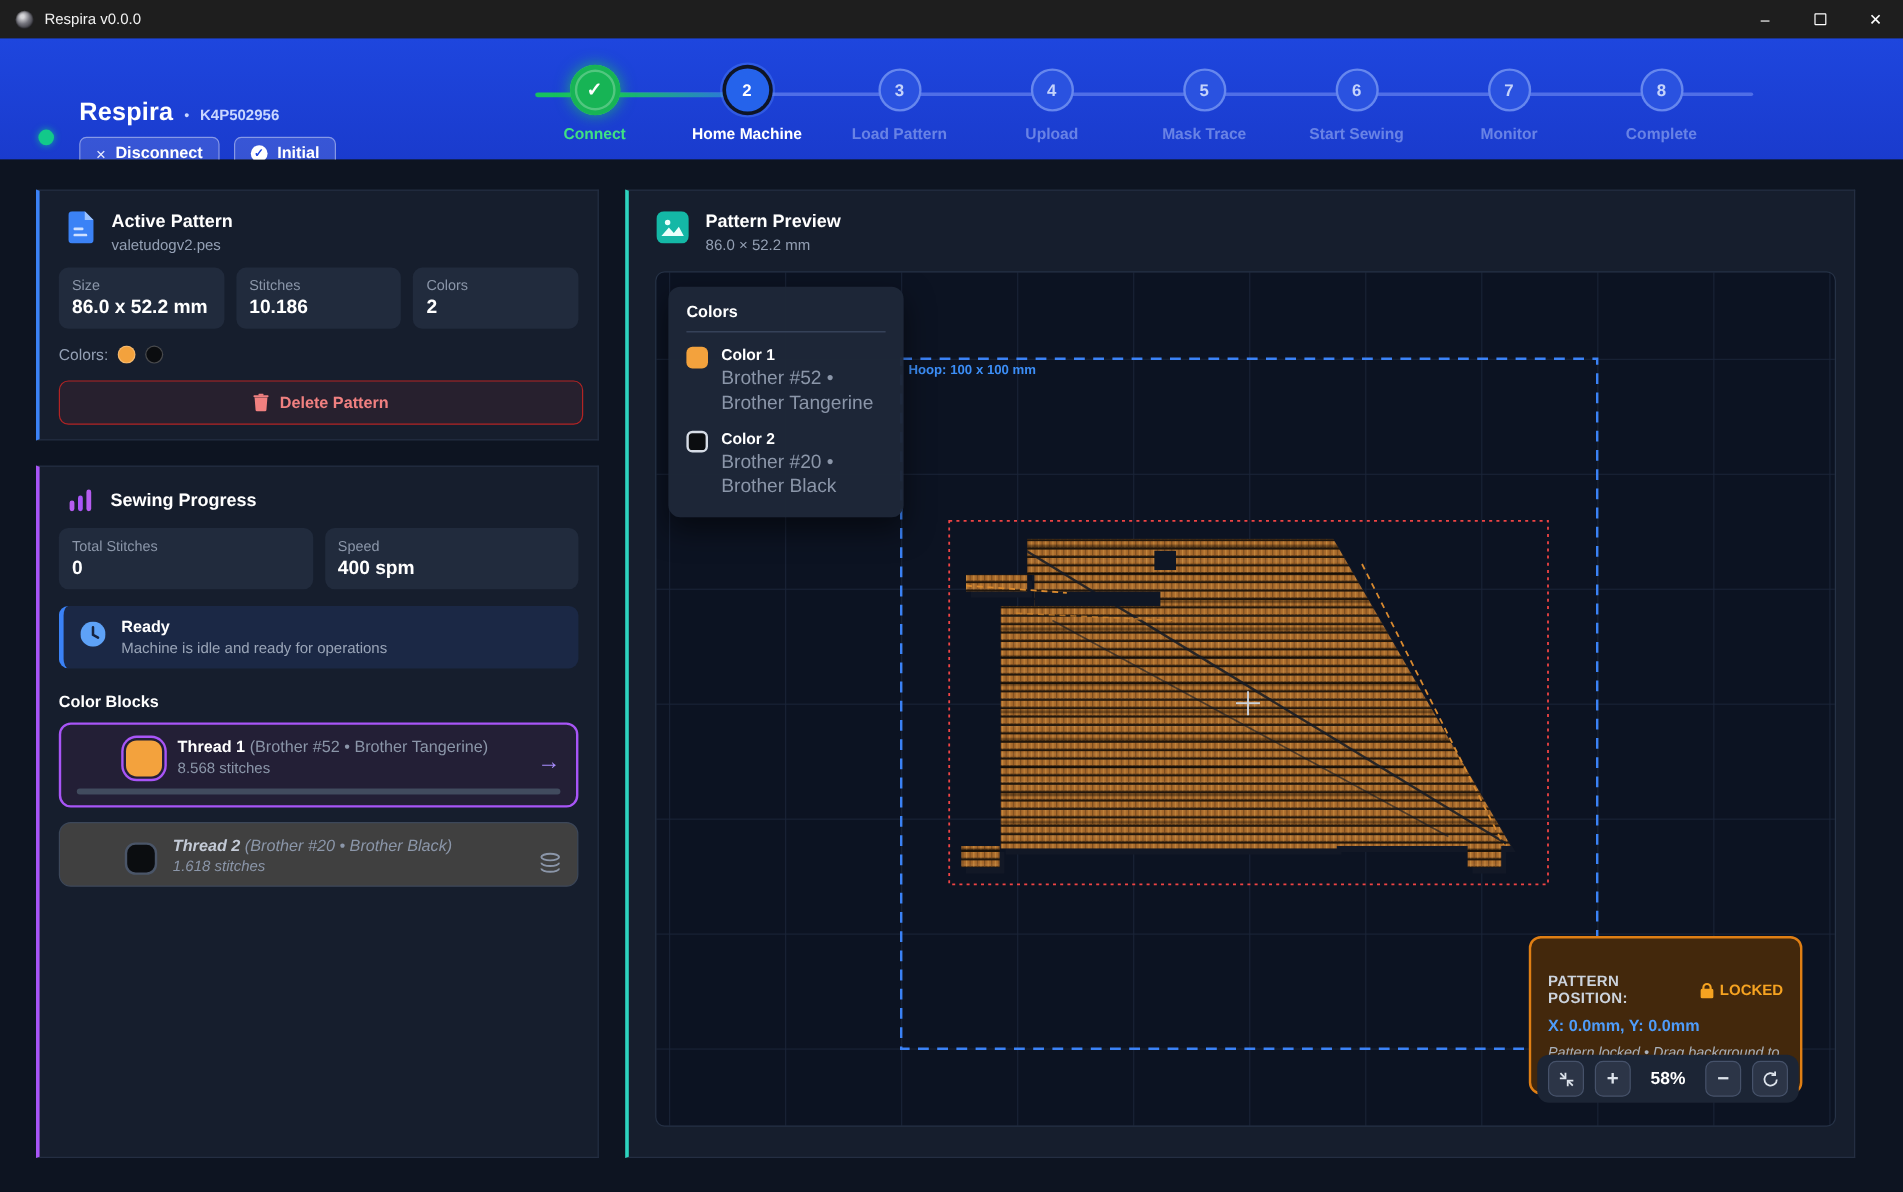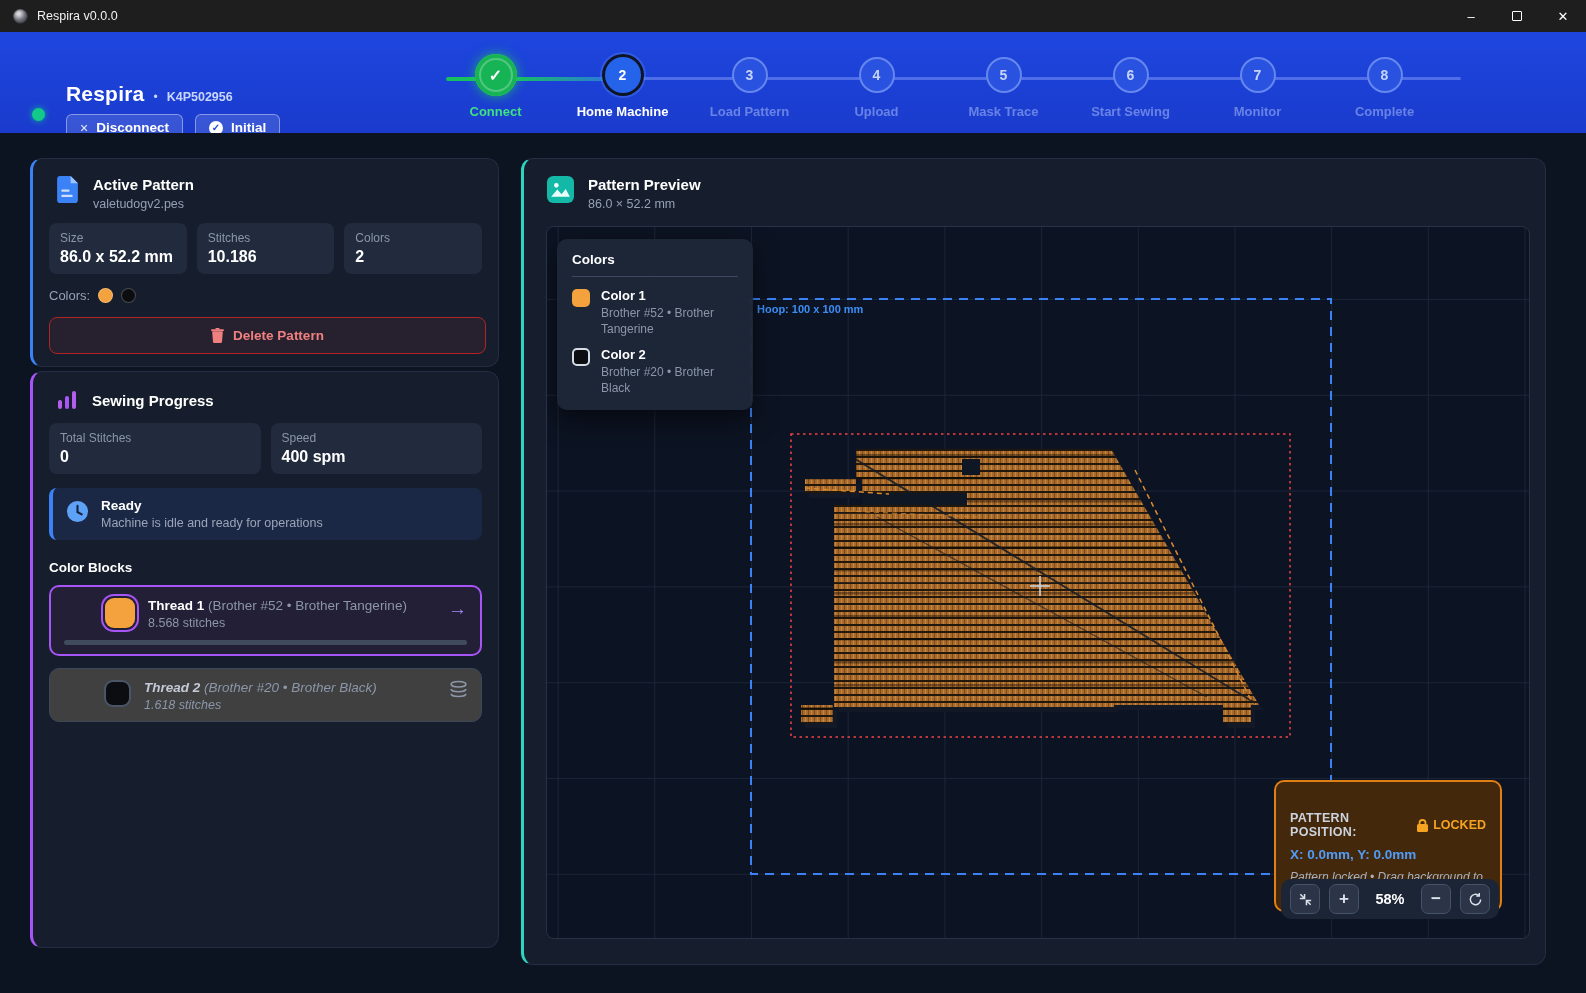--- a/index.html
+++ b/index.html
@@ -49,21 +49,21 @@
   .step.active .circ { background:#2563eb; color:#fff;
           box-shadow:0 0 0 3px #0e1526, 0 0 0 5px rgba(90,140,255,.35); }
   .step.upcoming .circ { background:#2a52e0; border:2px solid rgba(175,200,255,.45); color:rgba(225,234,255,.85); }
   .step-label { font-size:13px; font-weight:700; }
   .step.complete .step-label { color:#3fe182; }
   .step.active .step-label { color:#ffffff; }
   .step.upcoming .step-label { color:rgba(200,215,255,.45); }
 
   
   .main { position:absolute; top:133px; left:0; width:1586px; height:860px; background:#0d1421; }
-  .card { position:absolute; background:#161e2d; border:1px solid #242e42; border-radius:12px; }
+  .card { position:absolute; background:#161e2d; border:1px solid #242e42; border-radius:0; }
   .accent-blue  { border-left:3px solid #3b82f6; }
   .accent-purple{ border-left:3px solid #a855f7; }
   .accent-teal  { border-left:3px solid #2dd4bf; }
 
   .card-head { display:flex; align-items:flex-start; gap:14px; padding:17px 16px 10px 23px; }
   .card-titles { display:flex; flex-direction:column; gap:4px; }
   .card-title { color:#fff; font-size:15px; font-weight:700; }
   .card-sub { color:#94a0b4; font-size:12.5px; }
 
   .stats-row { display:flex; gap:10px; margin:2px 16px 0; }
@@ -82,21 +82,21 @@
 
   .ready-box { margin:14px 16px 0; background:#1b2845; border-left:4px solid #3b82f6; border-radius:8px;
                padding:10px 14px; display:flex; gap:13px; align-items:flex-start; }
   .ready-title { color:#fff; font-size:13.5px; font-weight:700; margin-bottom:3px; }
   .ready-sub { color:#9aa5b8; font-size:12.5px; }
 
   .cb-title { color:#fff; font-size:13.5px; font-weight:700; margin:20px 16px 10px; }
   .thread { margin:0 16px 12px; border-radius:10px; padding:11px 13px 9px; cursor:pointer; }
   .thread.active-thread { border:2px solid #a855f7; background:#231f36; }
   .thread.idle-thread { border:1.5px solid #3c4759; background:#404040;font-style:italic; }
-  .thread-row { display:flex; align-items:flex-start; gap:13px;padding-left:41px; }
+  .thread-row { display:flex; align-items:flex-end; gap:13px;padding-left:41px; }
   .thread-swatch { width:30px; height:30px; border-radius:9px; flex:none; }
   .thread.active-thread .thread-swatch { box-shadow:0 0 0 2px #231f36, 0 0 0 4px #a855f7; }
   .thread.idle-thread .thread-swatch { width:27px; height:27px; border:2px solid #4a5568; }
   .thread-texts { flex:1; }
   .thread-name { font-size:13.5px; }
   .thread-name b { color:#fff; }
   .thread.idle-thread .thread-name b { color:#c3cad6; }
   .thread-detail { color:#8b96a9; font-weight:400; }
   .thread-stitches { color:#8b96a9; font-size:12.5px; margin-top:3px; }
   .thread-arrow { color:#a78bfa; font-size:19px; font-weight:700; }
@@ -112,21 +112,21 @@
   .canvas svg.scene { position:absolute; left:0; top:0; }
   .hoop-label { position:absolute; left:210px; top:76px; color:#3c8ef7; font-size:11px; font-weight:700; }
 
   .colors-panel { position:absolute; left:10px; top:12px; width:196px; background:rgba(30,39,56,.97);
                   border-radius:10px; padding:13px 15px 14px; box-shadow:0 10px 24px rgba(0,0,0,.5); }
   .cp-title { color:#fff; font-size:13.5px; font-weight:700; padding-bottom:9px; border-bottom:1px solid #3c4961; margin-bottom:11px; }
   .cp-item { display:flex; gap:11px; margin-bottom:10px; }
   .cp-swatch { width:18px; height:18px; border-radius:5px; flex:none; margin-top:1px; }
   .cp-swatch.ringed { border:2px solid #d6dce6; }
   .cp-name { color:#fff; font-size:13px; font-weight:700; margin-bottom:3px; }
-  .cp-detail { color:#8b96a9; font-size:12px; line-height:1.3; }
+  .cp-detail { color:#8b96a9; font-size:16px; line-height:1.3; }
 
   .pos-overlay { position:absolute; right:27px; top:553px; width:228px; background:#43280c;
                  border:2px solid #e07f14; border-radius:10px; padding:29px 14px 12px; }
   .pos-row1 { display:flex; align-items:center; justify-content:space-between; }
   .pos-title { color:#ccd3dd; font-size:12.5px; font-weight:700; letter-spacing:.3px; }
   .pos-lock { display:flex; align-items:center; gap:5px; color:#f6a321; font-size:12.5px; font-weight:700; }
   .pos-coords { color:#4f9cf9; font-size:13.5px; font-weight:700; margin-top:8px; }
   .pos-hint { color:#a8b1bd; font-size:12px; font-style:italic; margin-top:8px; }
 
   .zoom-bar { position:absolute; right:30px; top:652px; height:40px; background:#1c2535; border-radius:10px;
@@ -251,21 +251,21 @@
       <button class="delete-btn">
         <svg width="13" height="15" viewBox="0 0 12 14">
           <path d="M1 3h10l-.8 10a1.4 1.4 0 0 1-1.4 1H3.2a1.4 1.4 0 0 1-1.4-1z" fill="#f08080"></path>
           <rect x="0" y="1.2" width="12" height="1.6" rx=".8" fill="#f08080"></rect>
           <rect x="4" y="0" width="4" height="1.6" rx=".8" fill="#f08080"></rect>
         </svg>
         <span>Delete Pattern</span>
       </button>
     </div>
 
-    <div class="card accent-purple" style="left:30px; top:238px; width:469px; height:577px;">
+    <div class="card accent-purple" style="left:30px; top:255px; width:469px; height:577px;">
       <div class="card-head" style="align-items:center;">
         <svg width="22" height="22" viewBox="0 0 22 22">
           <rect x="2" y="11" width="4" height="9" rx="2" fill="#b65df0"></rect>
           <rect x="9" y="7" width="4" height="13" rx="2" fill="#a855f7"></rect>
           <rect x="16" y="2" width="4" height="18" rx="2" fill="#b65df0"></rect>
         </svg>
         <div class="card-titles">
           <span class="card-title">Sewing Progress</span>
         </div>
       </div>

